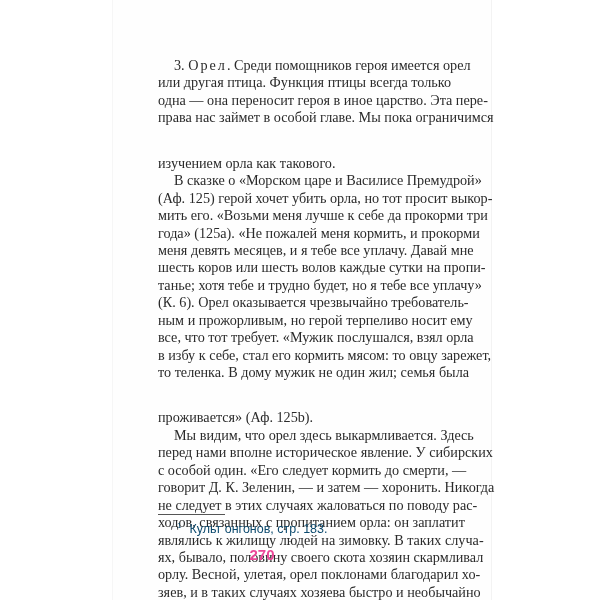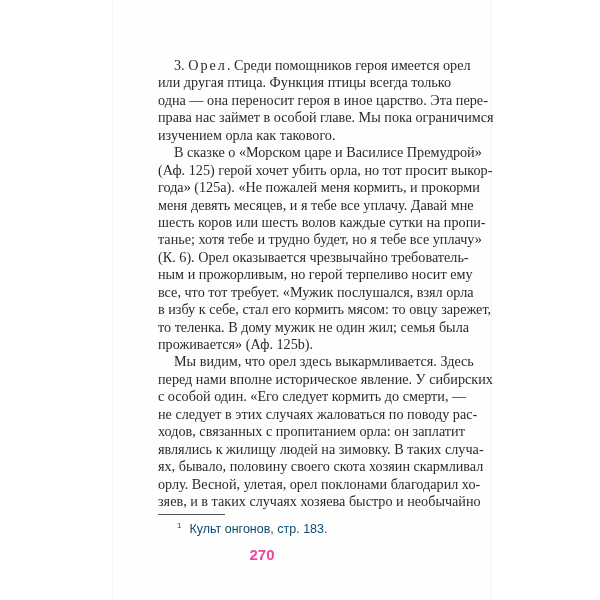--- a/index.html
+++ b/index.html
@@ -8,21 +8,21 @@
     position:absolute; left:112px; top:0; width:378px; height:600px;
     background:#fefefe;
     border-left:1px solid #f6f6f6; border-right:1px solid #f3f3f3;
   }
   .text-block {
     position:absolute; left:158px; top:57px; width:286px;
     font-family:"Liberation Serif", "DejaVu Serif", serif;
     font-size:14.2px; line-height:17.45px; color:#2a2a2a;
   }
   .line { display:block; white-space:nowrap; text-align:justify; text-align-last:justify; height:17.45px; }
-  .line.last { text-align-last:left; }
+  .line.last { text-align-last:left;margin-top:28px; }
   .line.indent { padding-left:16px; }
   .spaced { letter-spacing:2px; }
   .fn-rule { position:absolute; left:158px; top:514px; width:67px; height:1px; background:#555; }
   .footnote {
     position:absolute; left:177px; top:521px;
     font-family:Liberation Sans, sans-serif;
     font-size:12.5px; color:#0c4a6e; white-space:nowrap;
   }
   .footnote sup { font-size:8px; margin-right:8px; vertical-align:5px; }
   .page-number {
@@ -39,34 +39,36 @@
 <div class="text-block">
 
   <span class="line indent">3. <span class="spaced">Орел</span>. Среди помощников героя имеется орел</span>
   <span class="line">или другая птица. Функция птицы всегда только</span>
   <span class="line">одна — она переносит героя в иное царство. Эта пере-</span>
   <span class="line">права нас займет в особой главе. Мы пока ограничимся</span>
   <span class="line last">изучением орла как такового.</span>
 
   <span class="line indent">В сказке о «Морском царе и Василисе Премудрой»</span>
   <span class="line">(Аф. 125) герой хочет убить орла, но тот просит выкор-</span>
+  <span class="line">мить его. «Возьми меня лучше к себе да прокорми три</span>
   <span class="line">года» (125a). «Не пожалей меня кормить, и прокорми</span>
   <span class="line">меня девять месяцев, и я тебе все уплачу. Давай мне</span>
   <span class="line">шесть коров или шесть волов каждые сутки на пропи-</span>
   <span class="line">танье; хотя тебе и трудно будет, но я тебе все уплачу»</span>
   <span class="line">(К. 6). Орел оказывается чрезвычайно требователь-</span>
   <span class="line">ным и прожорливым, но герой терпеливо носит ему</span>
   <span class="line">все, что тот требует. «Мужик послушался, взял орла</span>
   <span class="line">в избу к себе, стал его кормить мясом: то овцу зарежет,</span>
   <span class="line">то теленка. В дому мужик не один жил; семья была</span>
   <span class="line last">проживается» (Аф. 125b).</span>
 
   <span class="line indent">Мы видим, что орел здесь выкармливается. Здесь</span>
   <span class="line">перед нами вполне историческое явление. У сибирских</span>
   <span class="line">с особой один. «Его следует кормить до смерти, —</span>
+  <span class="line">говорит Д. К. Зеленин, — и затем — хоронить. Никогда</span>
   <span class="line">не следует в этих случаях жаловаться по поводу рас-</span>
   <span class="line">ходов, связанных с пропитанием орла: он заплатит</span>
   <span class="line">являлись к жилищу людей на зимовку. В таких случа-</span>
   <span class="line">ях, бывало, половину своего скота хозяин скармливал</span>
   <span class="line">орлу. Весной, улетая, орел поклонами благодарил хо-</span>
   <span class="line">зяев, и в таких случаях хозяева быстро и необычайно</span>
   <span class="line last"></span>
 </div>
 
 <div class="fn-rule"></div>

